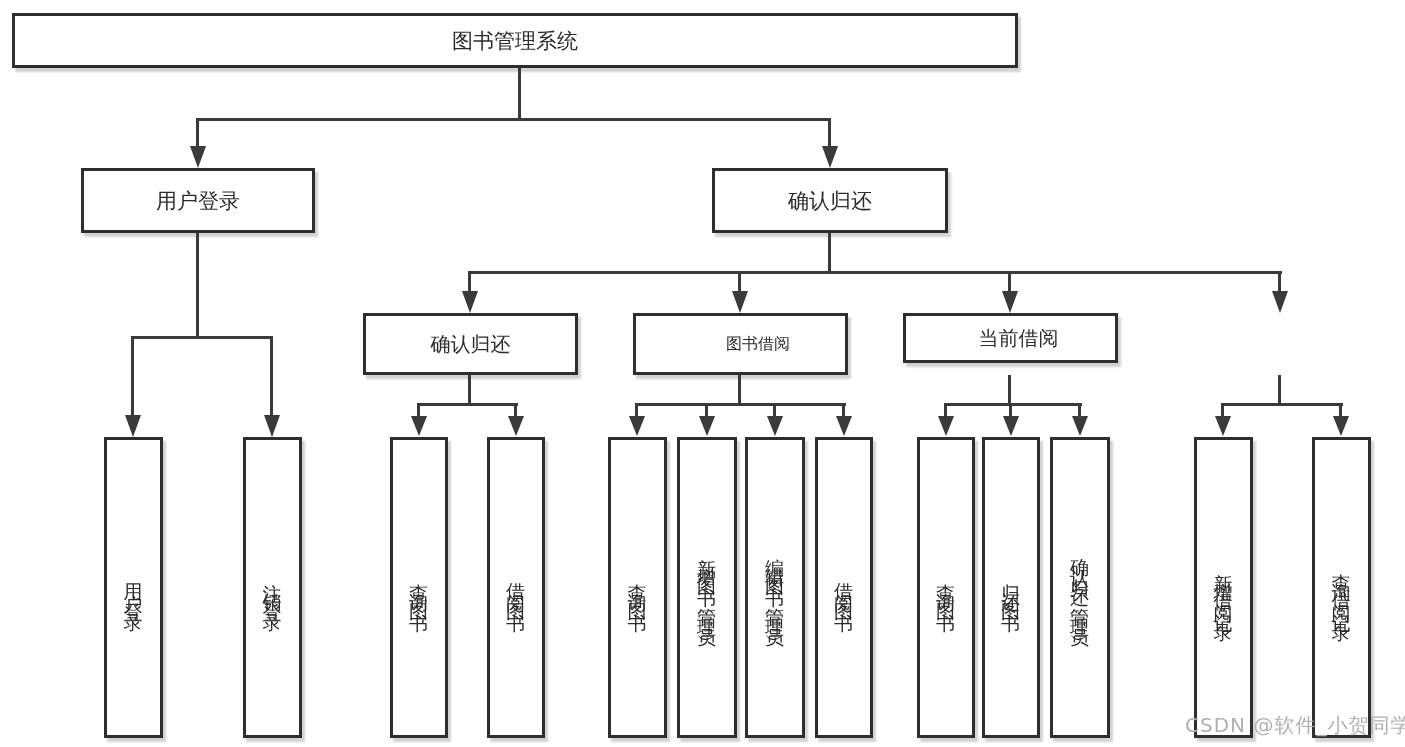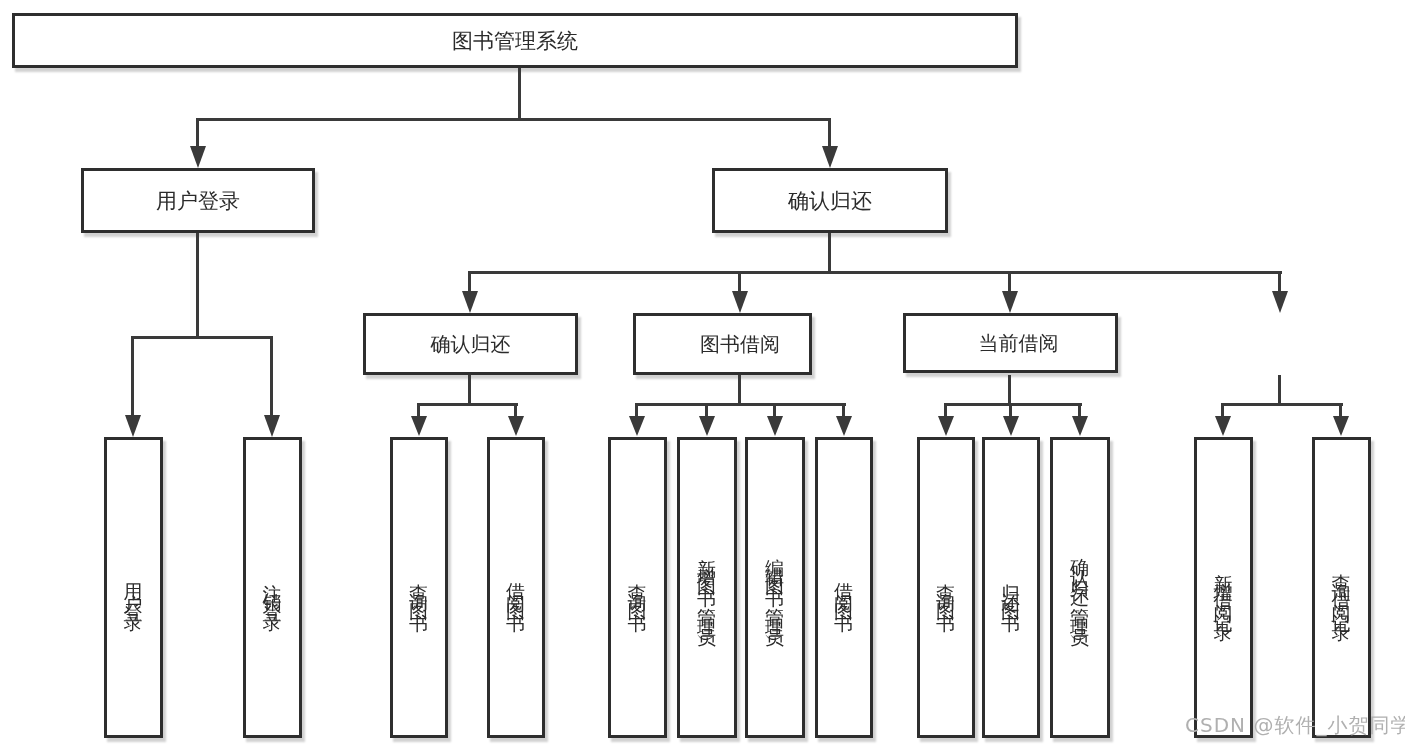--- a/index.html
+++ b/index.html
@@ -71,22 +71,22 @@
   <div class="vline" style="left:468px;top:271px;height:22px;"></div>
   <div class="arrow" style="left:462px;top:291px;"></div>
   <div class="vline" style="left:738px;top:271px;height:22px;"></div>
   <div class="arrow" style="left:732px;top:291px;"></div>
   <div class="vline" style="left:1008px;top:271px;height:22px;"></div>
   <div class="arrow" style="left:1002px;top:291px;"></div>
   <div class="vline" style="left:1278px;top:271px;height:22px;"></div>
   <div class="arrow" style="left:1272px;top:291px;"></div>
 
   <div class="box" style="left:363px;top:313px;width:215px;height:62px;font-size:20px;">确认归还</div>
-  <div class="box" style="left:633px;top:313px;width:179px;height:62px;font-size:20px;padding-left:35px;">图书借阅</div>
-  <div class="box" style="left:903px;top:313px;width:215px;height:60px;font-size:20px;padding-left:16px;">当前借阅</div>
+  <div class="box" style="left:633px;top:313px;width:215px;height:62px;font-size:16px;padding-left:35px;">图书借阅</div>
+  <div class="box" style="left:903px;top:313px;width:215px;height:50px;font-size:20px;padding-left:16px;">当前借阅</div>
 
   <div class="vline" style="left:468px;top:375px;height:30px;"></div>
   <div class="hline" style="left:417px;top:403px;width:101px;"></div>
   <div class="vline" style="left:417px;top:403px;height:13px;"></div>
   <div class="arrow sm" style="left:411px;top:416px;"></div>
   <div class="vline" style="left:514px;top:403px;height:13px;"></div>
   <div class="arrow sm" style="left:508px;top:416px;"></div>
   <div class="vbox" style="left:390px;top:437px;width:58px;height:301px;">
     <span class="vtext">查询图书</span>
   </div>

